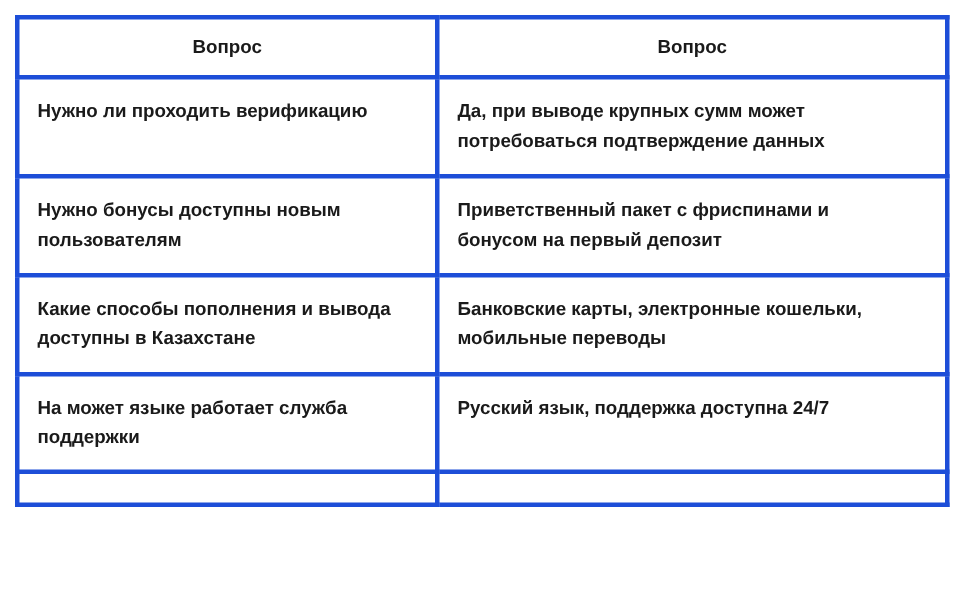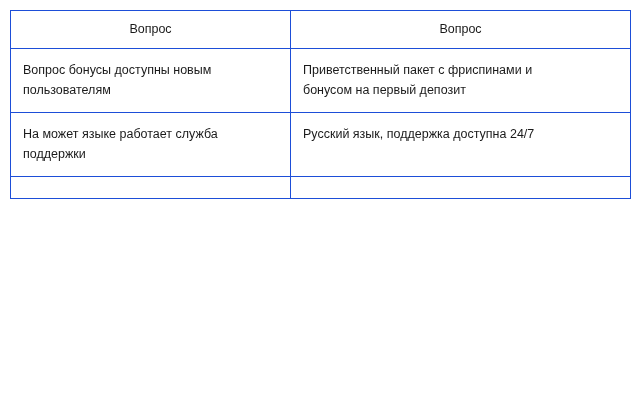--- a/index.html
+++ b/index.html
@@ -17,26 +17,27 @@
   .faq-wrap {
     padding: 10px 10px 0 10px;
     box-sizing: border-box;
   }
   table.faq-table {
     border-collapse: collapse;
     width: 620px;
     table-layout: fixed;
   }
   table.faq-table td {
-    border: 1px solid #1d4ed8;
+    border: 3px solid #1d4ed8;
     vertical-align: top;
     font-size: 12.5px;
     line-height: 1.55;
     padding: 12px 12px 12px 12px;
     box-sizing: border-box;
+    font-weight: bold;
   }
   col.col-q { width: 280px; }
   col.col-a { width: 340px; }
 
   tr.header-row td {
     text-align: center;
     padding-top: 9px;
     padding-bottom: 9px;
     height: 38px;
   }
@@ -68,33 +69,52 @@
     <tbody>
       <tr class="header-row">
         <td>
           <span class="hdr-label">Вопрос</span>
         </td>
         <td>
           <span class="hdr-label">Вопрос</span>
         </td>
       </tr>
 
+      <tr class="body-row">
+        <td>
+          <span class="cell-text">Нужно ли проходить верификацию</span>
+        </td>
+        <td>
+          <span class="cell-text">Да, при выводе крупных сумм может
+потребоваться подтверждение данных</span>
+        </td>
+      </tr>
 
       <tr class="body-row">
         <td>
-          <span class="cell-text">Вопрос бонусы доступны новым
+          <span class="cell-text">Нужно бонусы доступны новым
 пользователям</span>
         </td>
         <td>
           <span class="cell-text">Приветственный пакет с фриспинами и
 бонусом на первый депозит</span>
         </td>
       </tr>
 
 
+      <tr class="body-row">
+        <td>
+          <span class="cell-text">Какие способы пополнения и вывода
+доступны в Казахстане</span>
+        </td>
+        <td>
+          <span class="cell-text">Банковские карты, электронные кошельки,
+мобильные переводы</span>
+        </td>
+      </tr>
 
       <tr class="body-row">
         <td>
           <span class="cell-text">На может языке работает служба
 поддержки</span>
         </td>
         <td>
           <span class="cell-text">Русский язык, поддержка доступна 24/7</span>
         </td>
       </tr>

